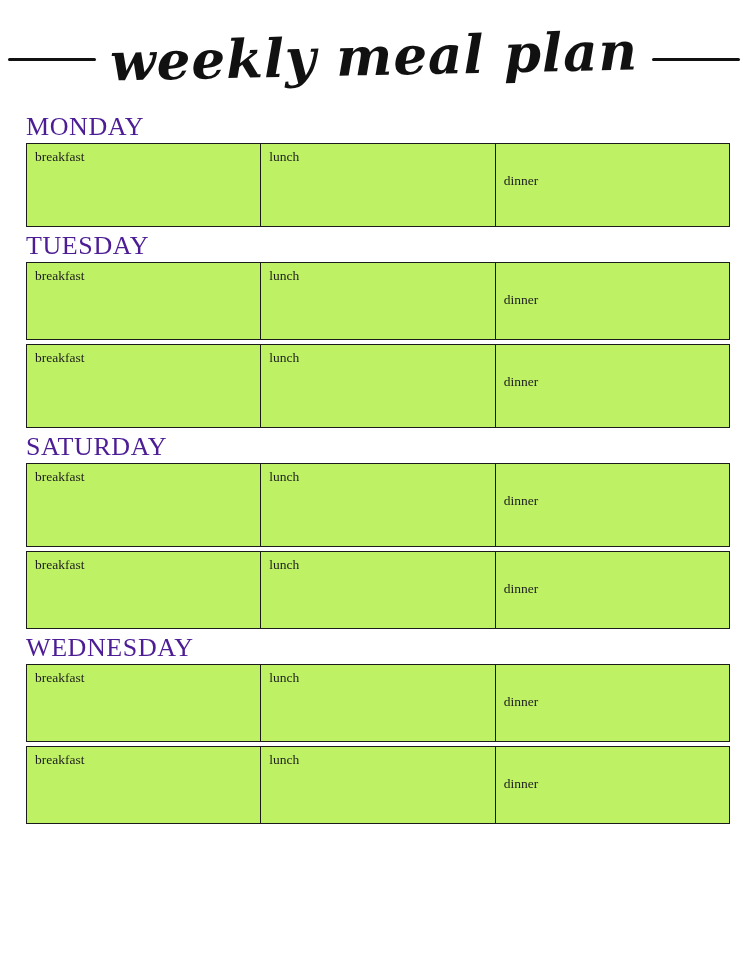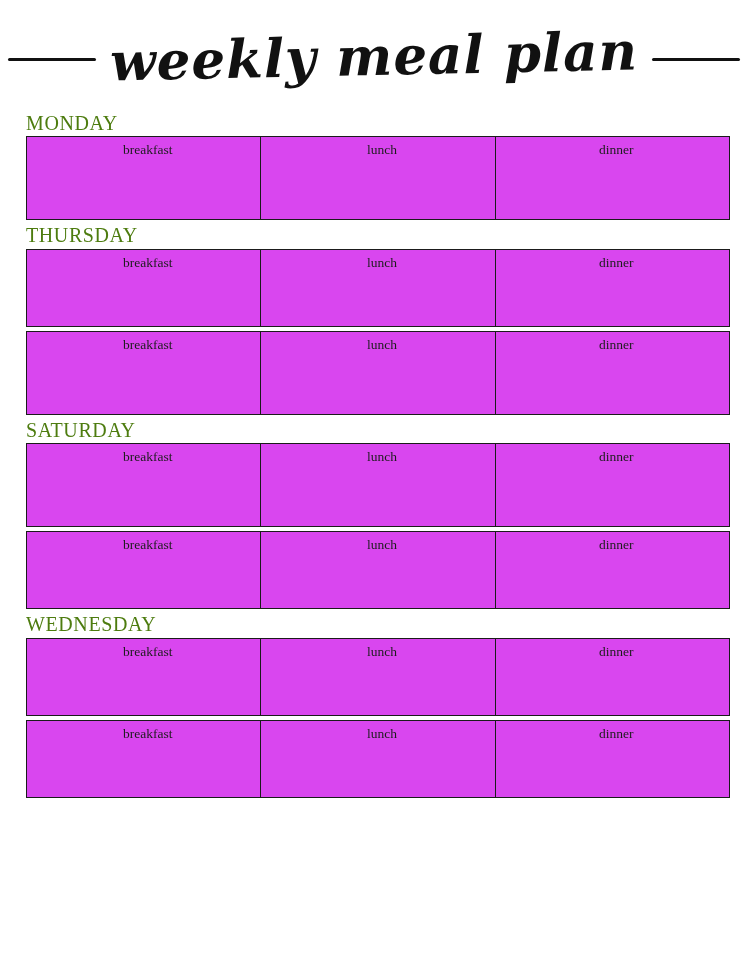--- a/index.html
+++ b/index.html
@@ -62,44 +62,44 @@
     padding: 0 18px 0 26px;
     box-sizing: border-box;
   }
 
   .day-block {
     margin-bottom: 4px;
   }
 
   .day-name {
     font-family: "Liberation Serif", serif;
-    font-size: 20px;
+    font-size: 26px;
     letter-spacing: 0.6px;
-    color: #4d7c0f;
+    color: #4c1d95;
     line-height: 1.12;
     padding-bottom: 2px;
   }
 
   .meal-row {
     display: flex;
     border: 1.3px solid #1b1b1b;
     box-sizing: border-box;
     height: 82px;
-    background: #d946ef;
-    text-align: center;
+    background: #bef264;
   }
   .meal-cell {
     flex: 1 1 0;
     border-right: 1.3px solid #1b1b1b;
     box-sizing: border-box;
     padding: 6px 0 0 8px;
     position: relative;
   }
   .meal-cell:last-child {
     border-right: none;
+    margin-top: 24px;
   }
   .meal-label {
     font-family: "Liberation Serif", serif;
     font-size: 13.5px;
     color: #1d1d1d;
     line-height: 1;
   }
   .meal-entry {
     font-family: "Liberation Serif", serif;
     font-size: 13px;
@@ -138,21 +138,21 @@
           <div class="meal-entry"></div>
         </div>
         <div class="meal-cell">
           <div class="meal-label">dinner</div>
           <div class="meal-entry"></div>
         </div>
       </div>
     </div>
 
     <div class="day-block">
-      <div class="day-name">THURSDAY</div>
+      <div class="day-name">TUESDAY</div>
       <div class="meal-row h-2">
         <div class="meal-cell">
           <div class="meal-label">breakfast</div>
           <div class="meal-entry"></div>
         </div>
         <div class="meal-cell">
           <div class="meal-label">lunch</div>
           <div class="meal-entry"></div>
         </div>
         <div class="meal-cell">

